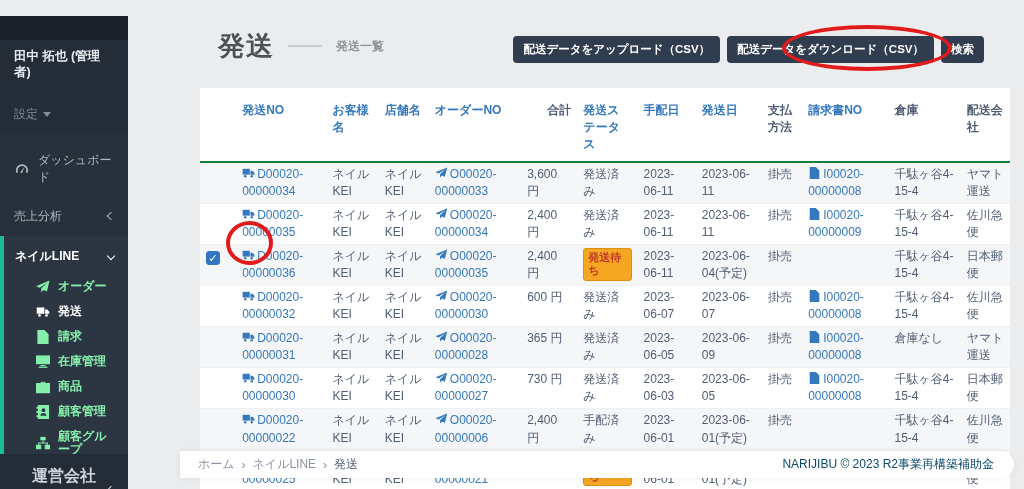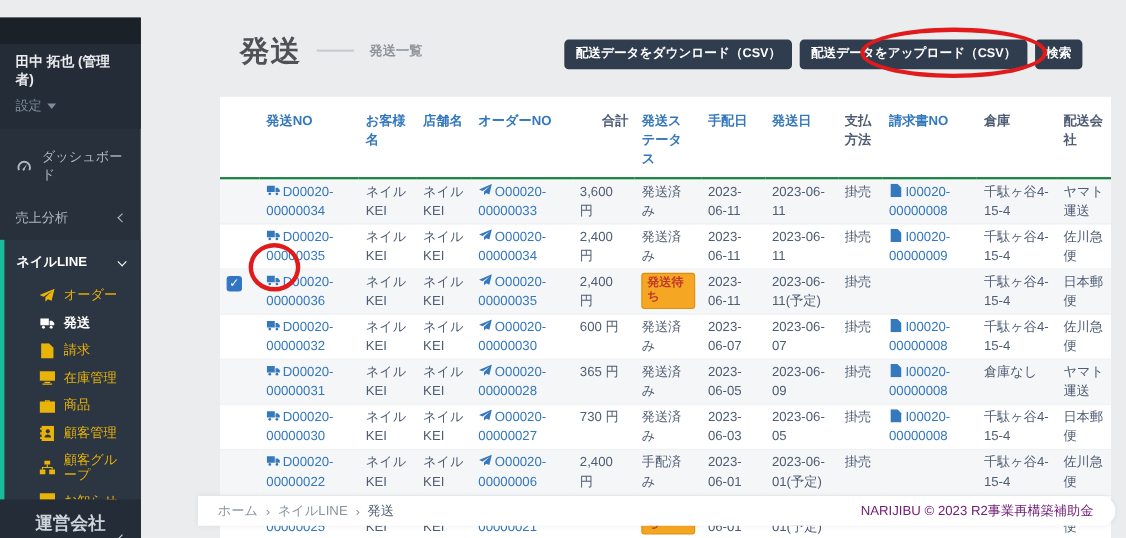--- a/index.html
+++ b/index.html
@@ -4,29 +4,29 @@
 <style>
   * { margin:0; padding:0; box-sizing:border-box; }
   html,body { font-family:"Liberation Sans","DejaVu Sans",sans-serif; }
   .app { position:relative; width:1024px; height:489px; overflow:hidden; background:#eaecee; }
 
   
   .sidebar { position:absolute; left:0; top:16px; width:128px; height:489px; background:#27303b; color:#93a0ad; z-index:3; }
   .sb-strip { height:24px; background:#1a2129; }
   .sb-user { padding:8px 14px 12px; background:#232c37; }
   .sb-user-name { color:#e9ecef; font-size:12.5px; font-weight:700; line-height:1.3; }
-  .sb-settings { margin-top:7px; color:#7f8c9b; font-size:12px; display:flex; align-items:center; gap:5px; cursor:pointer; }
+  .sb-settings { margin-top:25px; color:#7f8c9b; font-size:12px; display:flex; align-items:center; gap:5px; cursor:pointer; }
   .caret-down { width:0; height:0; border-left:4px solid transparent; border-right:4px solid transparent; border-top:5px solid #7f8c9b; }
   .sb-menu { padding-top:6px; }
   .sb-item { display:flex; align-items:center; gap:9px; padding:11px 14px; font-size:12px; color:#aeb8c2; cursor:pointer; }
   .sb-item .chev { margin-left:auto; }
   .sb-group-open { border-left:4px solid var(--accent,#1abc9c); background:#2c3642; padding-bottom:14px; }
   .sb-group-open .sb-group-head { display:flex; align-items:center; padding:12px 14px 10px 11px; color:#ffffff; font-weight:700; font-size:12px; cursor:pointer; }
   .sb-group-head .chev { margin-left:auto; }
-  .sb-sub { display:flex; align-items:center; gap:8px; padding:5px 10px 5px 31px; font-size:12px; color:#eab308; cursor:pointer; line-height:1.1; }
+  .sb-sub { display:flex; align-items:center; gap:8px; padding:5px 10px 5px 31px; font-size:12px; color:#86efac; cursor:pointer; line-height:1.1;font-weight:bold; }
   .sb-sub.active { color:#ffffff; font-weight:700; }
   .sb-bottom { position:absolute; left:0; right:0; bottom:0; background:#232c37; padding:12px 14px; font-size:16px; font-weight:700; color:#cdd4da; display:flex; align-items:center; cursor:pointer;flex-direction:column; }
   .sb-bottom .chev { margin-left:auto; }
   .chev { width:6px; height:6px; border-right:1.6px solid currentColor; border-bottom:1.6px solid currentColor; display:inline-block; }
   .chev-left { transform:rotate(135deg); }
   .chev-down { transform:rotate(45deg); }
   .sb-ico { width:15px; height:15px; display:inline-flex; align-items:center; justify-content:center; flex:0 0 15px; }
   .sb-ico svg { width:14px; height:14px; fill:currentColor; }
 
   
@@ -52,21 +52,21 @@
   .cell-ico svg { width:13px; height:12px; fill:currentColor; vertical-align:-1px; }
   .badge-wait { display:inline-block; background:var(--badge-bg,#f5a623); border:1px solid var(--badge-border,#db8f0e); color:var(--badge-text,#c0392b); font-weight:700; font-size:11px; padding:2px 4px; border-radius:3px; line-height:1.2; }
   .cb { width:14px; height:14px; border:1px solid #96a0ac; border-radius:3px; background:#fff; cursor:pointer; margin-top:3px; }
   .cb.checked { background:#3276c3; border-color:#3276c3; color:#fff; font-size:11px; line-height:13px; text-align:center; font-weight:700; }
 
   
   .footerbar { position:absolute; left:180px; top:451px; width:834px; height:27px; background:#ffffff; border-radius:0 14px 14px 0; box-shadow:0 0 6px rgba(0,0,0,0.07); display:flex; align-items:center; justify-content:space-between; padding:0 20px 0 18px; z-index:6; font-size:12px; }
   .breadcrumb { display:flex; align-items:center; gap:7px; color:#8a93a2; }
   .breadcrumb .bc-item { cursor:pointer; }
   .breadcrumb .bc-item.last { color:#4f5d73; cursor:default; }
-  .copyright { color:#701a75; white-space:nowrap; }
+  .copyright { color:#0c4a6e; white-space:nowrap; }
 
   
   .annot { position:absolute; border:4px solid var(--annotation,#e11b1b); border-radius:50%; z-index:20; pointer-events:none; }
   .annot-download { left:782px; top:25px; width:170px; height:46px; }
   .annot-checkbox { left:226px; top:221px; width:47px; height:44px; }
 </style>
 </head>
 <body>
 
 <div class="app">
@@ -224,22 +224,22 @@
     </div>
   </aside>
 
   <main class="main">
     <div class="page-title-row">
       <span class="page-title">発送</span>
       <span class="title-dash"></span>
       <span class="page-subtitle">発送一覧</span>
     </div>
     <div class="actions">
+      <button class="btn">配送データをアップロード（CSV）</button>
       <button class="btn">配送データをダウンロード（CSV）</button>
-      <button class="btn">配送データをアップロード（CSV）</button>
       <button class="btn">検索</button>
     </div>
 
     <div class="card">
       <table>
         <colgroup id="table-cols">
             <col style="width: 36px;">
             <col style="width: 90px;">
             <col style="width: 52px;">
             <col style="width: 50px;">
@@ -332,21 +332,21 @@
                       <circle cx="15" cy="12.4" r="1.9"></circle>
                     </svg></span><span>D00020-00000036</span></span></td>
               <td>ネイルKEI</td>
               <td>ネイルKEI</td>
               <td><span class="link"><span class="cell-ico"><svg viewBox="0 0 16 16">
                       <path d="M15.5.5 0 7l4.2 1.8L13 3 6 9.5V14l2.6-2.6 3.9 1.7z"></path>
                     </svg></span><span>O00020-00000035</span></span></td>
               <td>2,400 円</td>
               <td><span class="badge-wait">発送待ち</span></td>
               <td>2023-06-11</td>
-              <td>2023-06-11(予定)</td>
+              <td>2023-06-04(予定)</td>
               <td>掛売</td>
               <td></td>
               <td>千駄ヶ谷4-15-4</td>
               <td>日本郵便</td>
             </tr>
             <tr>
               <td></td>
               <td><span class="link"><span class="cell-ico"><svg viewBox="0 0 20 15">
                       <path d="M1 1h11v9H1z"></path>
                       <path d="M13 4h3.2L19 7v3h-6z"></path>

